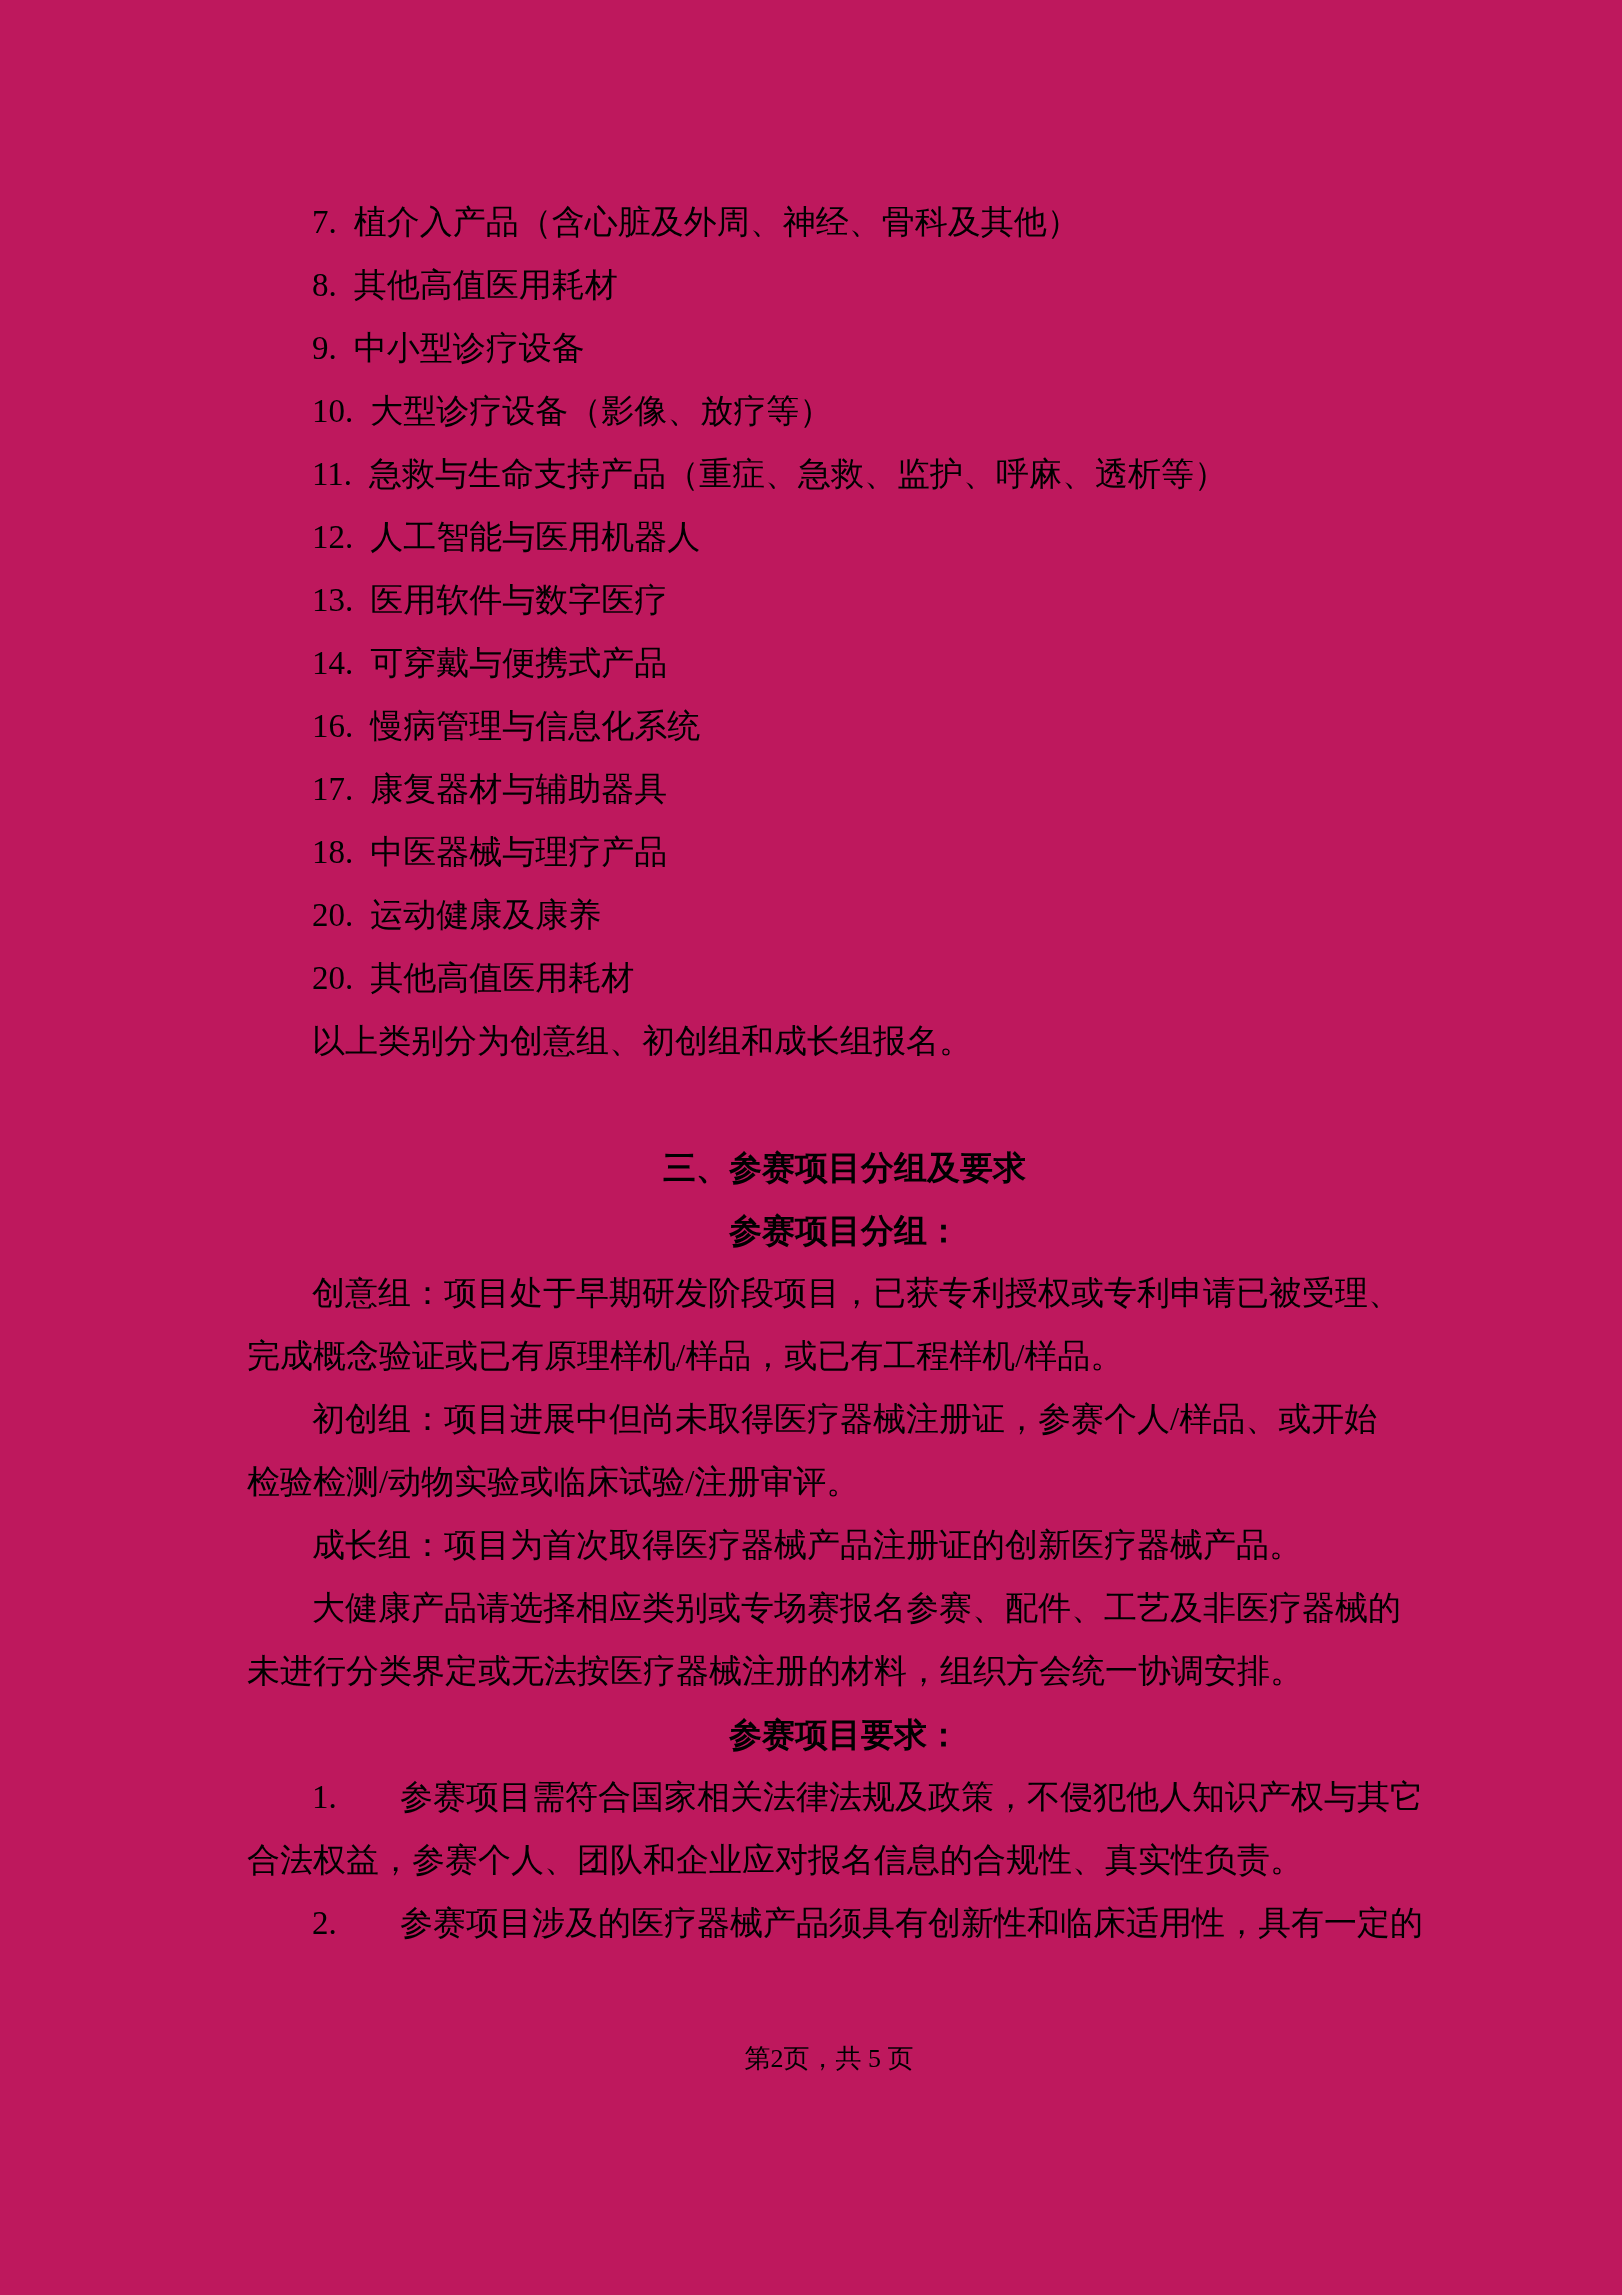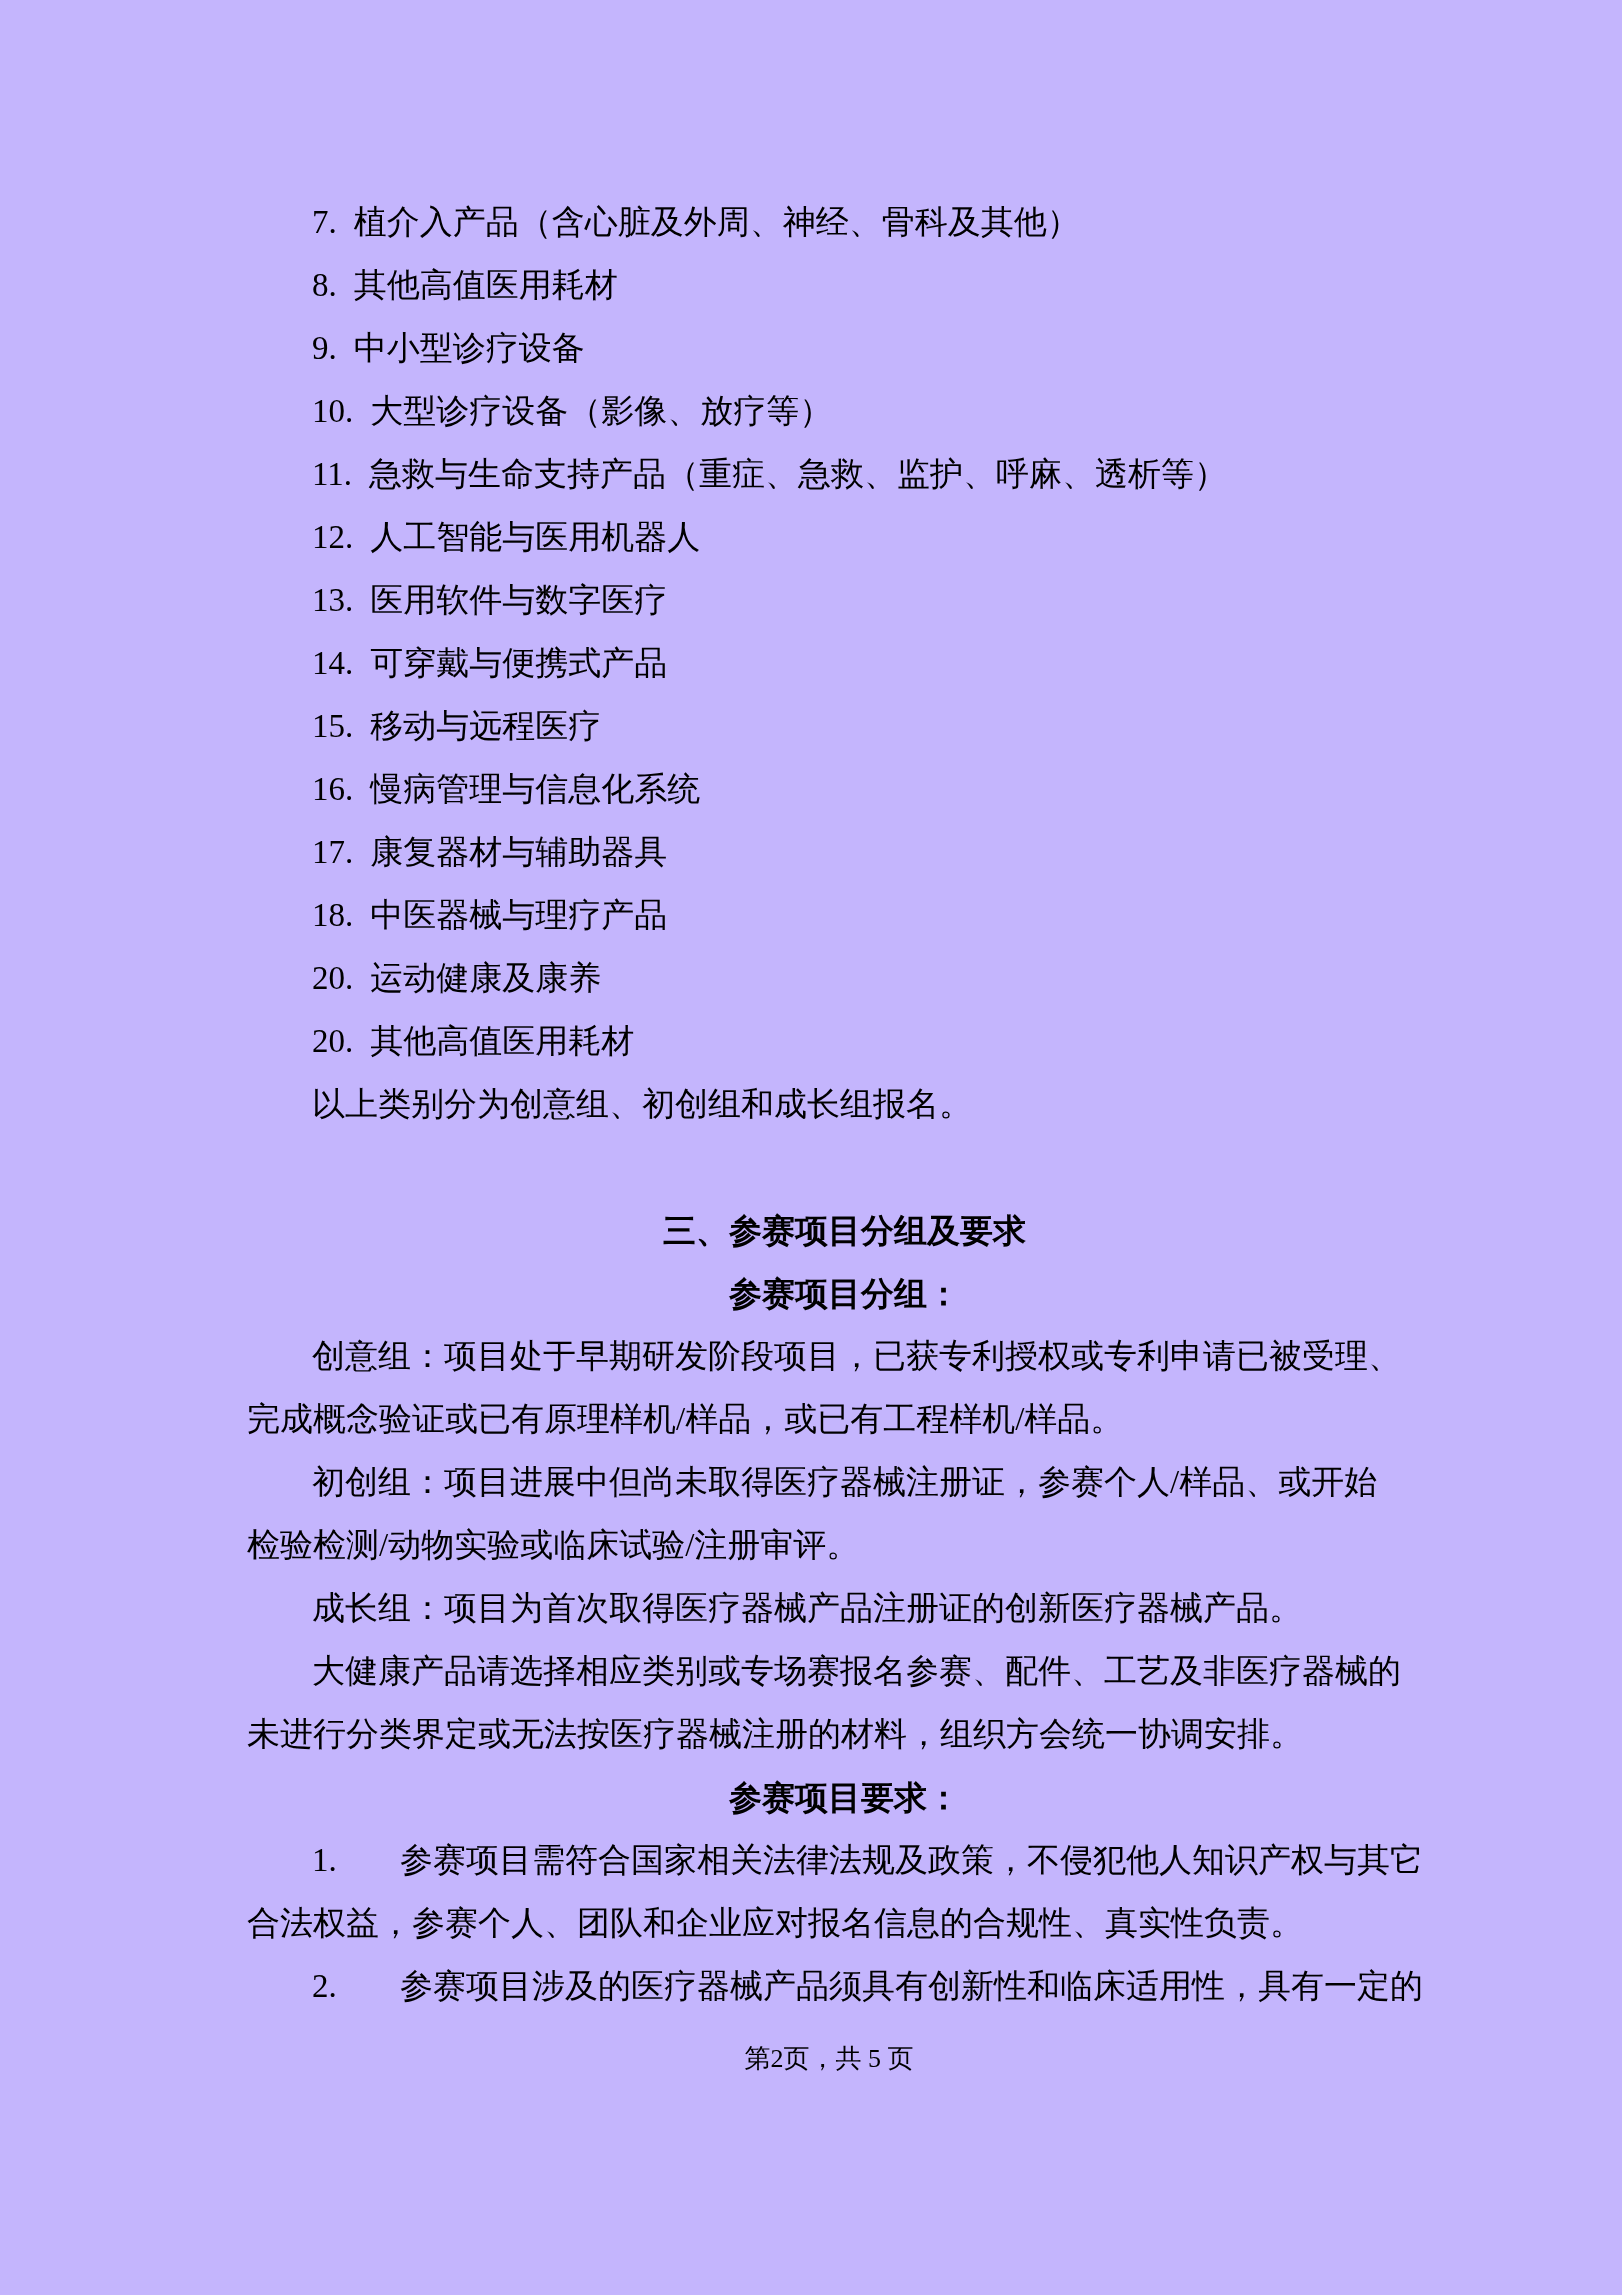--- a/index.html
+++ b/index.html
@@ -5,21 +5,21 @@
   html, body { margin: 0; padding: 0; }
   body {
     width: 1623px; height: 2295px;
     background: #ffffff;
     color: #000000;
     font-family: "Liberation Serif", "DejaVu Serif", serif;
   }
   .page {
     position: relative;
     width: 1623px; height: 2295px;
-    background: #c4b5fd;
+    background: #be185d;
     overflow: hidden;
   }
   .content {
     position: absolute;
     left: 247px; top: 191px;
     width: 1130px;
     font-size: 33px;
     line-height: 63px;
     letter-spacing: 0;
   }
@@ -50,21 +50,20 @@
   <div class="content">
 
     <div class="line indent"><span class="num">7.</span><span>植介入产品（含心脏及外周、神经、骨科及其他）</span></div>
     <div class="line indent"><span class="num">8.</span><span>其他高值医用耗材</span></div>
     <div class="line indent"><span class="num">9.</span><span>中小型诊疗设备</span></div>
     <div class="line indent"><span class="num">10.</span><span>大型诊疗设备（影像、放疗等）</span></div>
     <div class="line indent"><span class="num">11.</span><span>急救与生命支持产品（重症、急救、监护、呼麻、透析等）</span></div>
     <div class="line indent"><span class="num">12.</span><span>人工智能与医用机器人</span></div>
     <div class="line indent"><span class="num">13.</span><span>医用软件与数字医疗</span></div>
     <div class="line indent"><span class="num">14.</span><span>可穿戴与便携式产品</span></div>
-    <div class="line indent"><span class="num">15.</span><span>移动与远程医疗</span></div>
     <div class="line indent"><span class="num">16.</span><span>慢病管理与信息化系统</span></div>
     <div class="line indent"><span class="num">17.</span><span>康复器材与辅助器具</span></div>
     <div class="line indent"><span class="num">18.</span><span>中医器械与理疗产品</span></div>
     <div class="line indent"><span class="num">20.</span><span>运动健康及康养</span></div>
     <div class="line indent"><span class="num">20.</span><span>其他高值医用耗材</span></div>
 
     <div class="line indent">以上类别分为创意组、初创组和成长组报名。</div>
 
     <div class="line spacer"></div>
 

